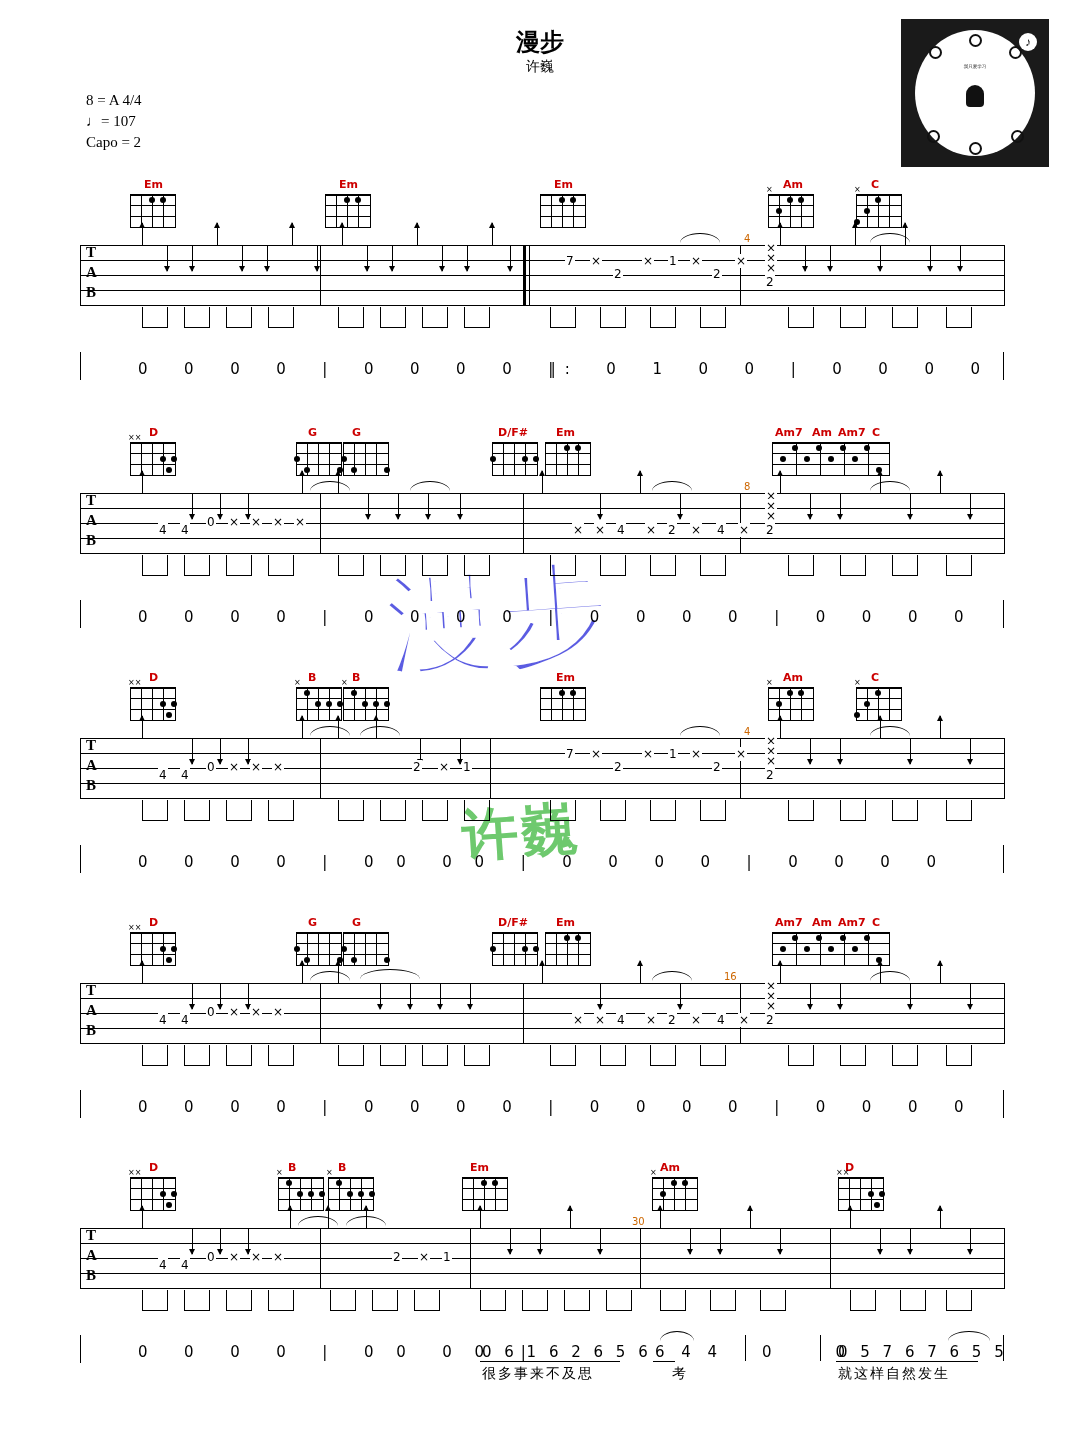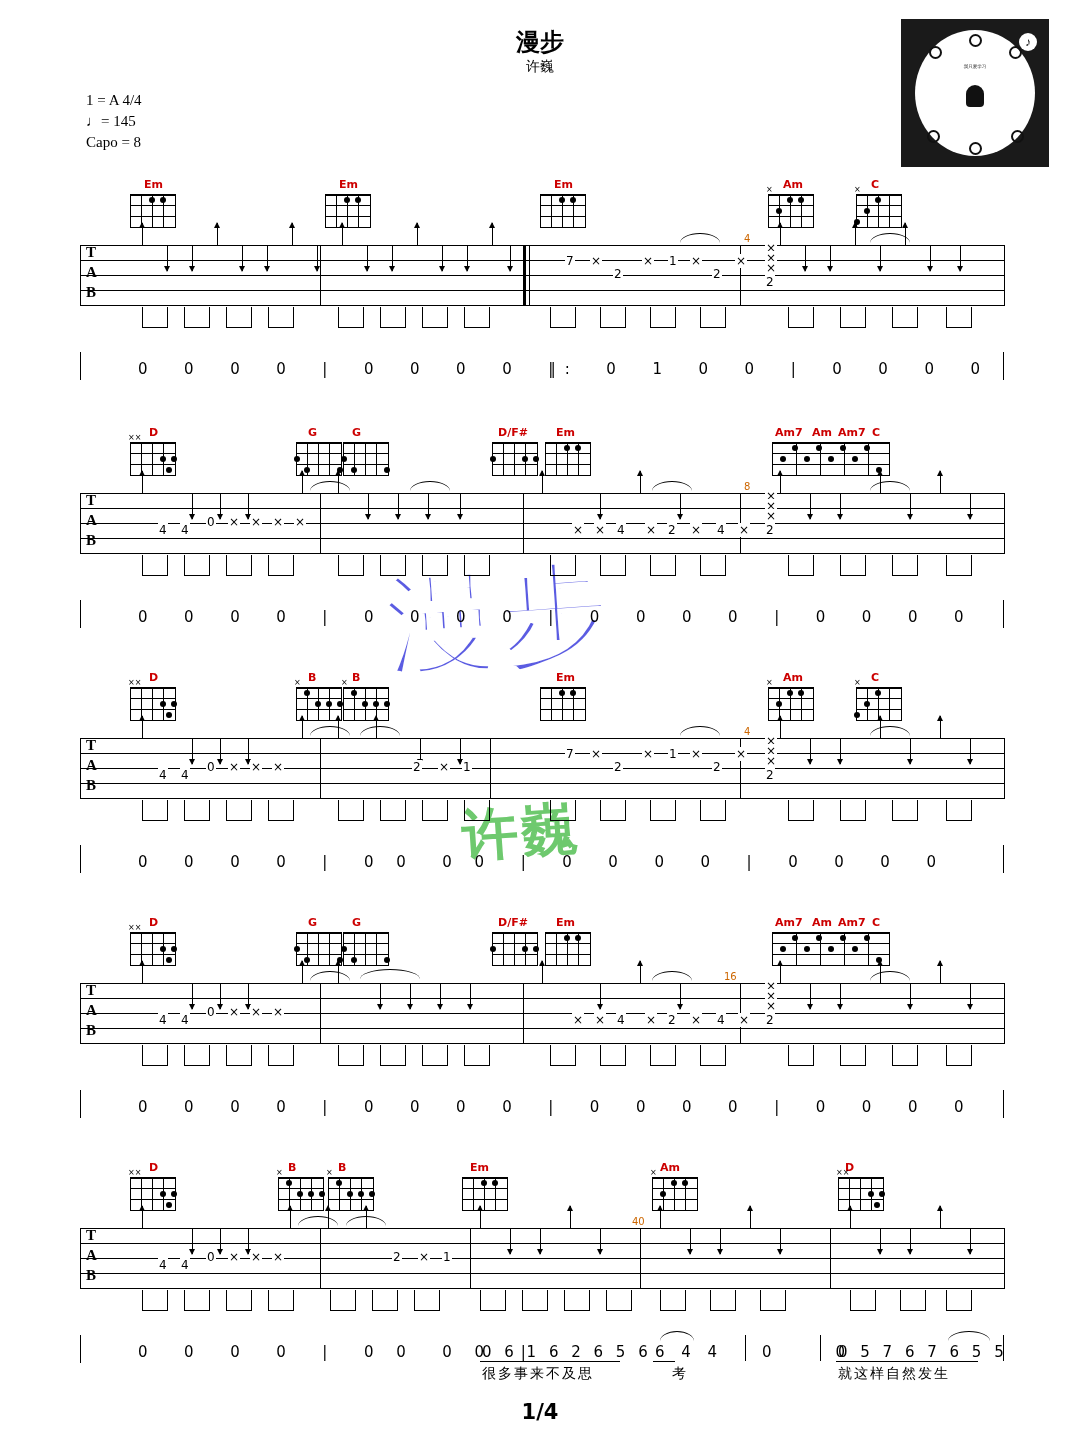--- a/index.html
+++ b/index.html
@@ -128,23 +128,23 @@
 </style>
 </head>
 <body>
 
 <div class="sheet">
 
   <div class="title">漫步</div>
   <div class="subtitle">许巍</div>
 
   <div class="meta">
-    <div>1 = A 4/4</div>
-    <div>♩= 145</div>
-    <div>Capo = 8</div>
+    <div>8 = A 4/4</div>
+    <div>♩= 107</div>
+    <div>Capo = 2</div>
   </div>
 
   <div class="qrbox">
     <div class="qrinner">
       <div class="qrdot" style="left:14px;top:16px"></div>
       <div class="qrdot" style="left:94px;top:16px"></div>
       <div class="qrdot" style="left:12px;top:100px"></div>
       <div class="qrdot" style="left:96px;top:100px"></div>
       <div class="qrdot" style="left:54px;top:4px"></div>
       <div class="qrdot" style="left:54px;top:112px"></div>
@@ -993,21 +993,21 @@
       <div class="barline" style="left:240px"></div>
       <div class="barline" style="left:390px"></div>
       <div class="barline" style="left:560px"></div>
       <div class="barline" style="left:750px"></div>
       <div class="barline" style="left:924px"></div>
       <div class="tabword">
           <span>T</span>
           <span>A</span>
           <span>B</span>
         </div>
-      <div class="meas-num" style="left:552px;top:-12px">40</div>
+      <div class="meas-num" style="left:552px;top:-12px">30</div>
 
       <div class="arrow up" style="left:62px;top:-22px;height:22px"></div>
       <div class="arrow down" style="left:112px;top:0px;height:26px"></div>
       <div class="arrow down" style="left:140px;top:0px;height:26px"></div>
       <div class="arrow down" style="left:168px;top:0px;height:26px"></div>
       <div class="arrow up" style="left:210px;top:-22px;height:22px"></div>
       <div class="arrow up" style="left:248px;top:-22px;height:22px"></div>
       <div class="arrow up" style="left:286px;top:-22px;height:22px"></div>
       <div class="arrow up" style="left:400px;top:-22px;height:22px"></div>
       <div class="arrow down" style="left:430px;top:0px;height:26px"></div>
@@ -1073,14 +1073,13 @@
     <div class="numbar" style="left:745px;top:182px;height:26px"></div>
     <div class="numbar" style="left:820px;top:182px;height:26px"></div>
 
     <div class="numline" style="left:838px;top:190px;letter-spacing:4px">0 5 7 6 7 6 5 5</div>
     <div class="underline" style="left:836px;top:208px;width:142px"></div>
     <div class="lyricline" style="left:838px;top:212px;letter-spacing:2px">就这样自然发生</div>
     <div class="tie" style="left:948px;top:178px;width:42px"></div>
     <div class="numbar" style="left:1003px;top:182px;height:26px"></div>
   </div>
 
-  <div class="pagenum">1/4</div>
 </div>
 
 </body></html>

